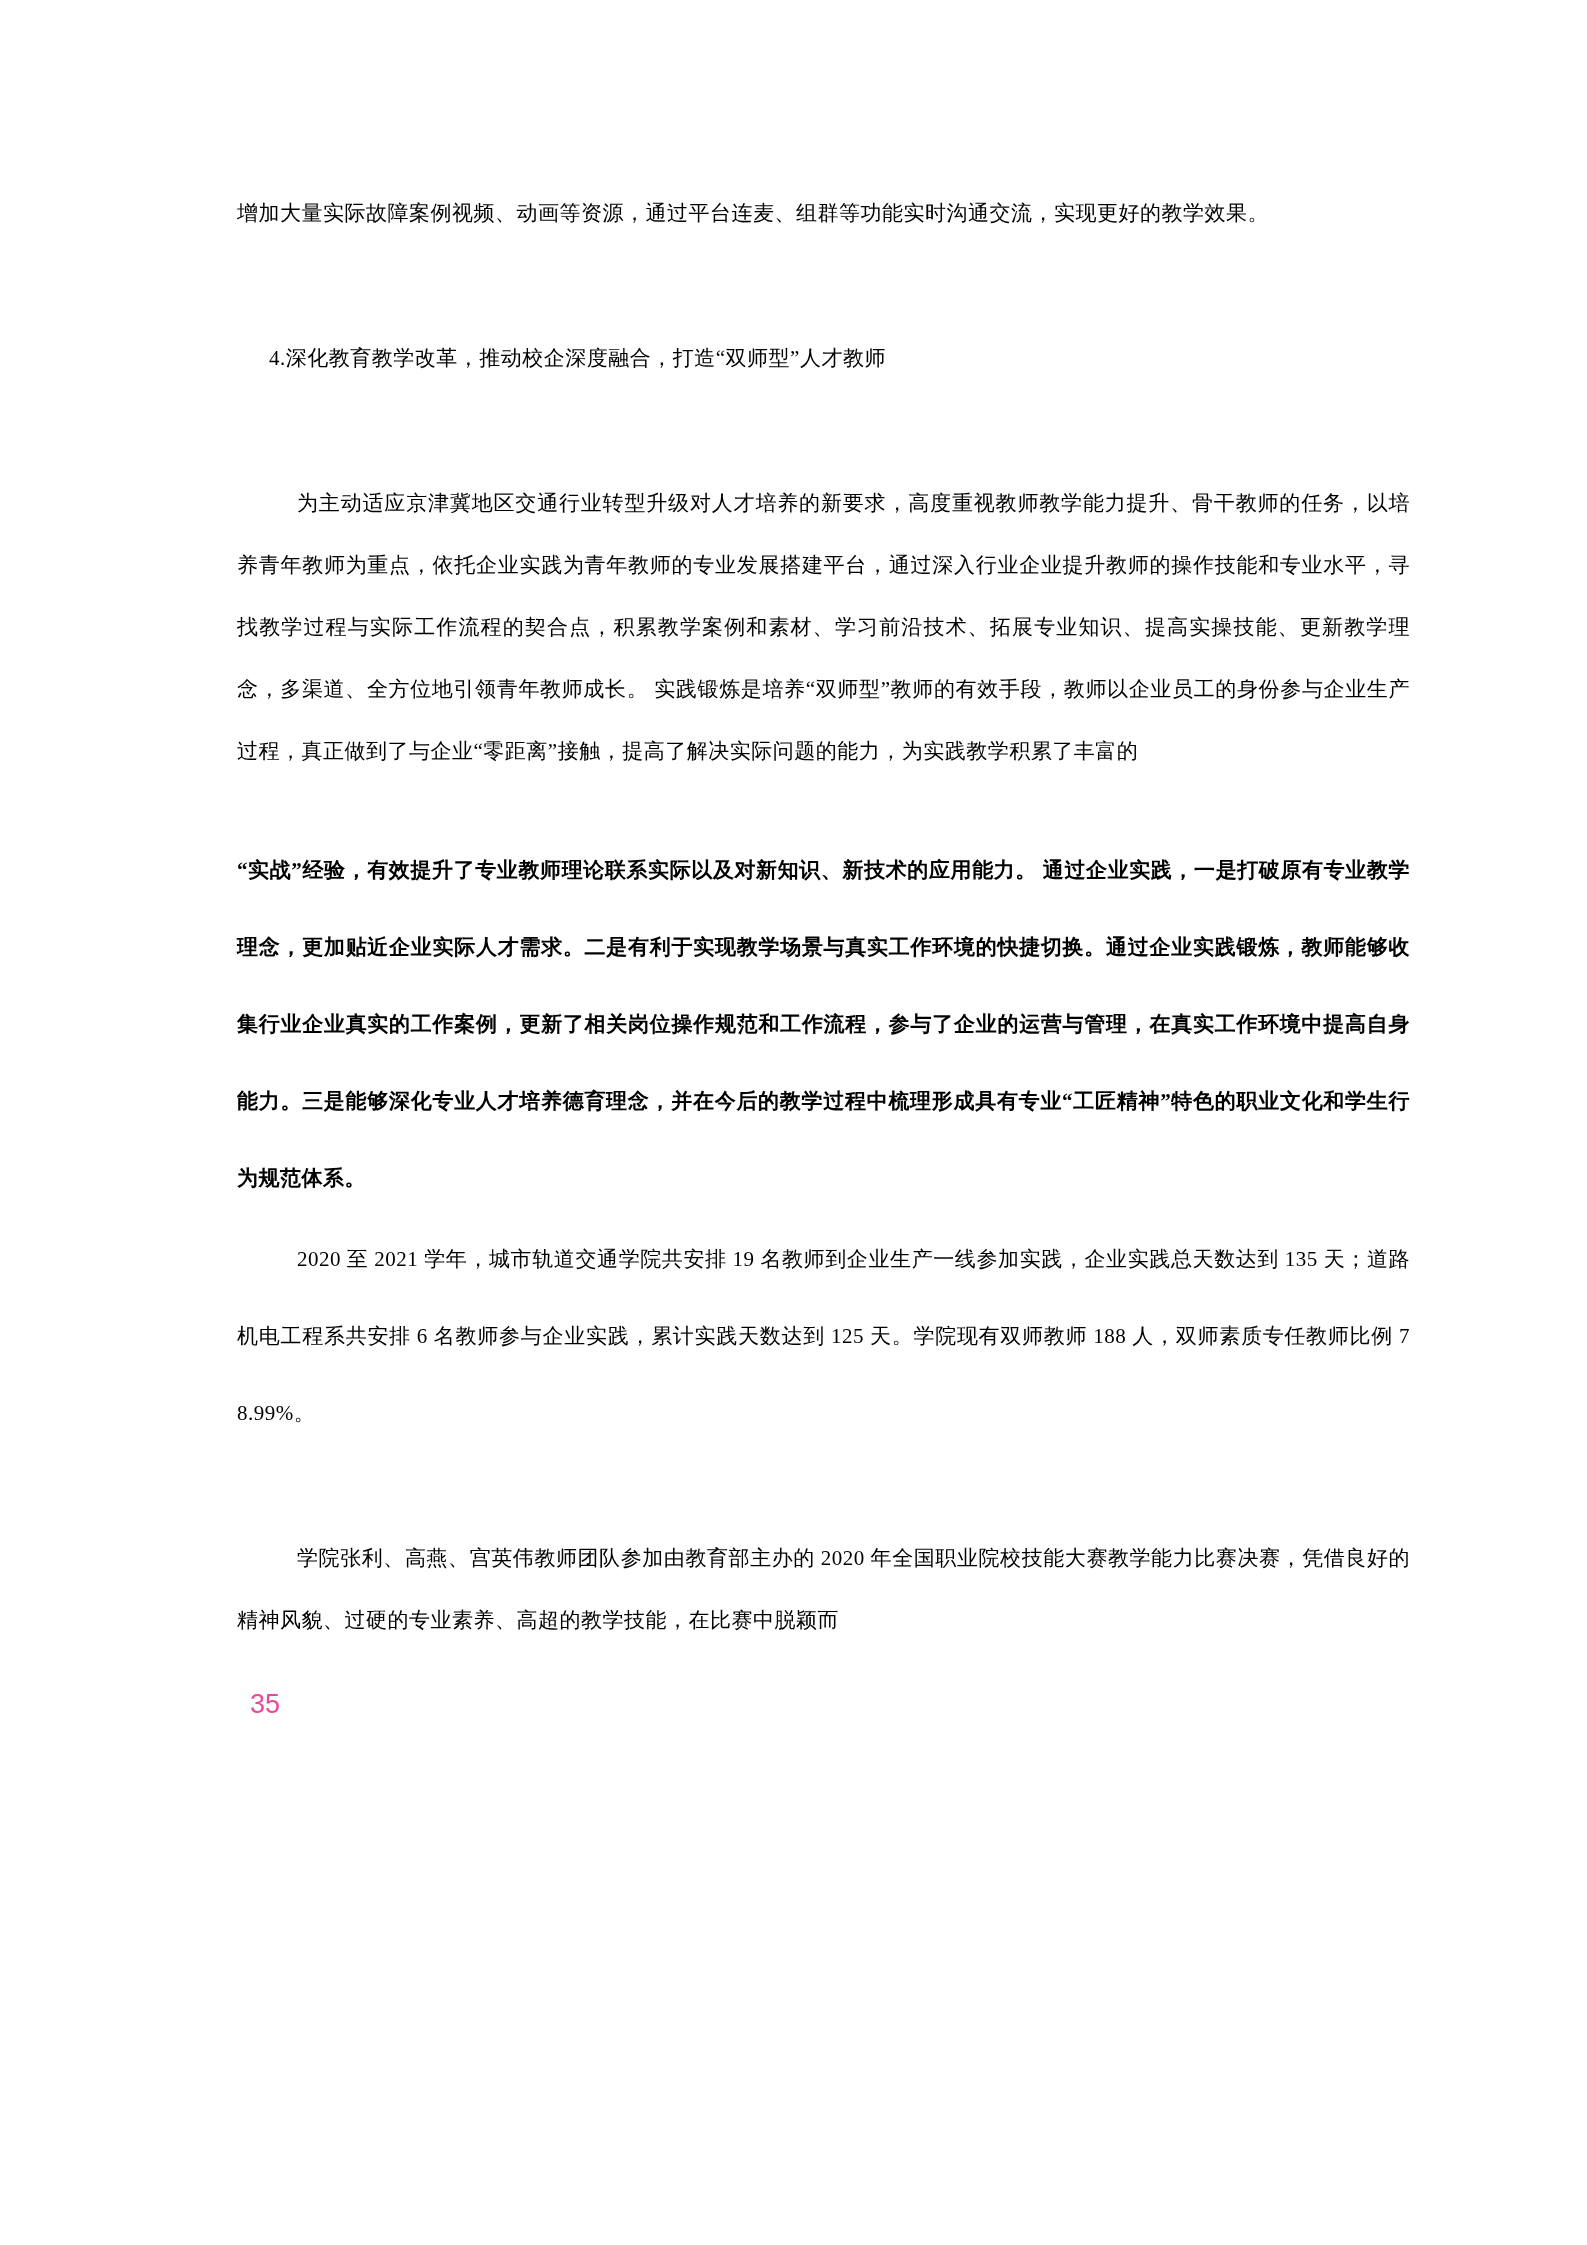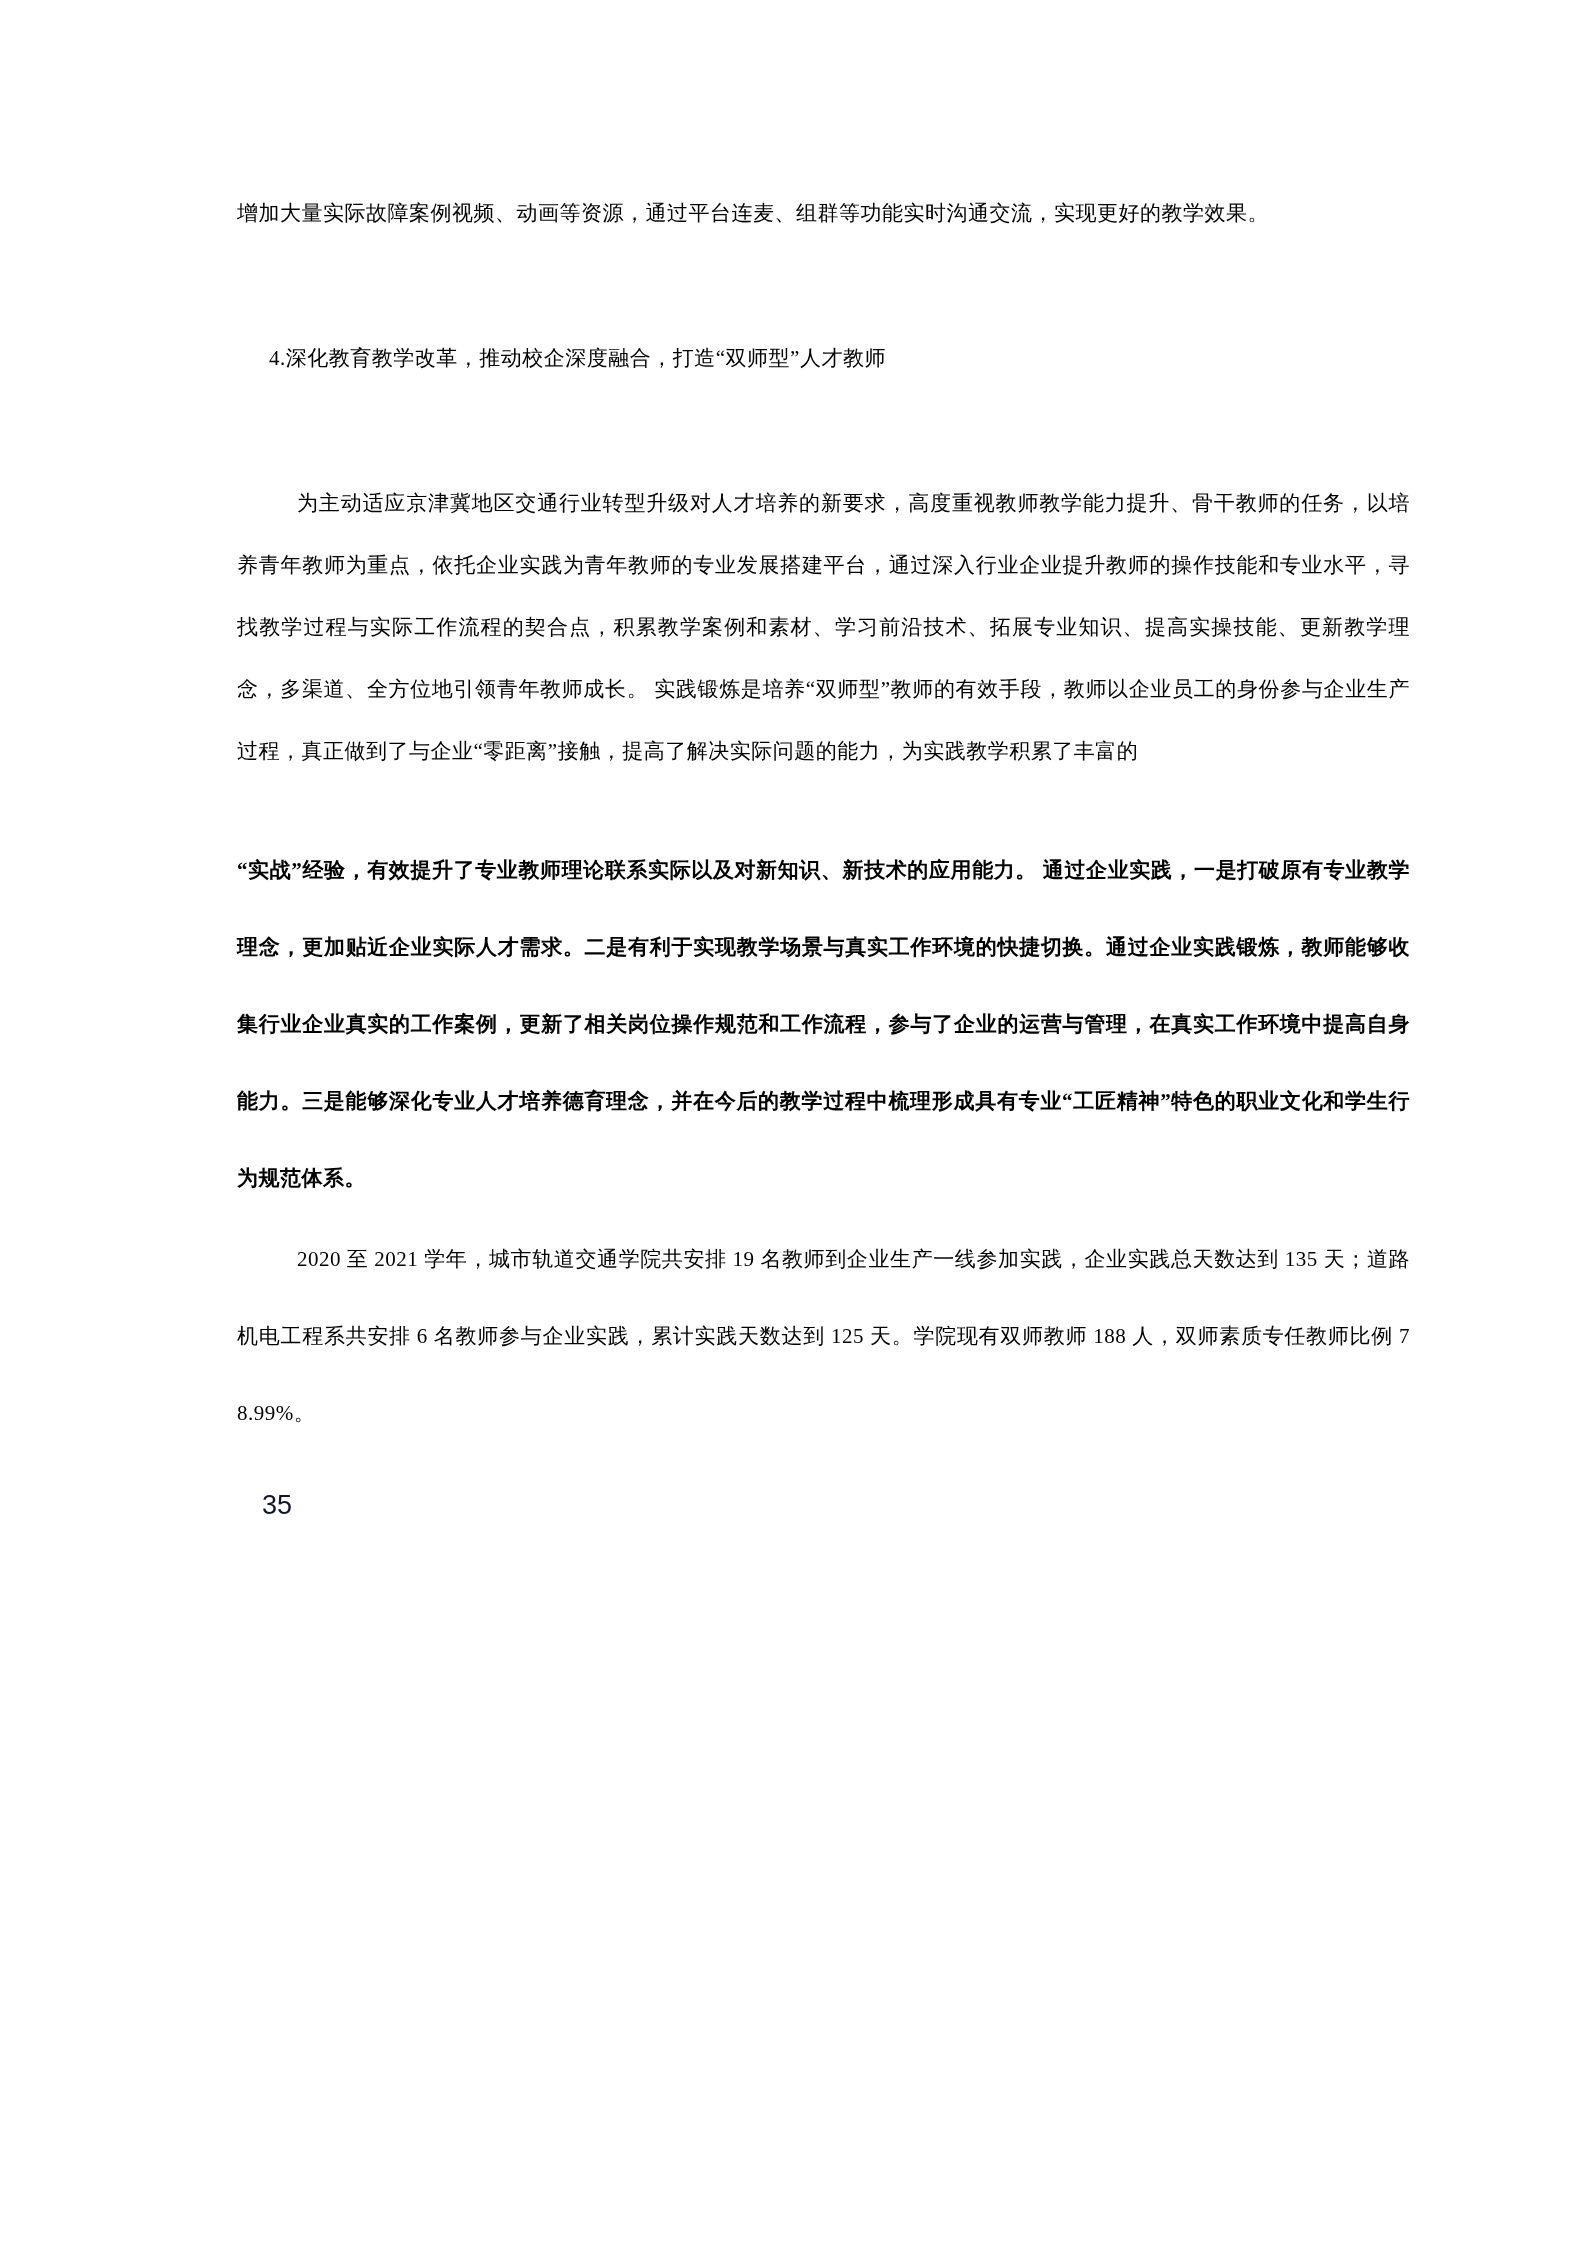--- a/index.html
+++ b/index.html
@@ -40,44 +40,45 @@
   }
   .indent-1 {
     text-indent: 32px;
   }
   .gap-large   { margin-top: 83px; }
   .gap-medium  { margin-top: 75px; }
   .gap-before-quote { margin-top: 50px; font-weight: bold; }
   .gap-small   { margin-top: 4px; }
   .gap-case    { margin-top: 27px; }
   .page-number {
-    margin: 12px;
+    margin: 0;
     margin-top: 38px;
     padding-left: 13px;
     font-family: "Liberation Sans", "DejaVu Sans", sans-serif;
     font-size: 27px;
     line-height: 30px;
-    color: #0f172a;
+    color: #ec4899;
     text-align: left;
   }
 </style>
 </head>
 <body>
 
 <div class="page">
   <div class="content">
 
     <p class="para">增加大量实际故障案例视频、动画等资源，通过平台连麦、组群等功能实时沟通交流，实现更好的教学效果。</p>
 
     <p class="para indent-1 gap-large">4.深化教育教学改革，推动校企深度融合，打造“双师型”人才教师</p>
 
     <p class="para indent-2 gap-large">为主动适应京津冀地区交通行业转型升级对人才培养的新要求，高度重视教师教学能力提升、骨干教师的任务，以培养青年教师为重点，依托企业实践为青年教师的专业发展搭建平台，通过深入行业企业提升教师的操作技能和专业水平，寻找教学过程与实际工作流程的契合点，积累教学案例和素材、学习前沿技术、拓展专业知识、提高实操技能、更新教学理念，多渠道、全方位地引领青年教师成长。 实践锻炼是培养“双师型”教师的有效手段，教师以企业员工的身份参与企业生产过程，真正做到了与企业“零距离”接触，提高了解决实际问题的能力，为实践教学积累了丰富的</p>
 
     <p class="para loose gap-before-quote">“实战”经验，有效提升了专业教师理论联系实际以及对新知识、新技术的应用能力。 通过企业实践，一是打破原有专业教学理念，更加贴近企业实际人才需求。二是有利于实现教学场景与真实工作环境的快捷切换。通过企业实践锻炼，教师能够收集行业企业真实的工作案例，更新了相关岗位操作规范和工作流程，参与了企业的运营与管理，在真实工作环境中提高自身能力。三是能够深化专业人才培养德育理念，并在今后的教学过程中梳理形成具有专业“工匠精神”特色的职业文化和学生行为规范体系。</p>
 
     <p class="para loose indent-2 gap-small">2020 至 2021 学年，城市轨道交通学院共安排 19 名教师到企业生产一线参加实践，企业实践总天数达到 135 天；道路机电工程系共安排 6 名教师参与企业实践，累计实践天数达到 125 天。学院现有双师教师 188 人，双师素质专任教师比例 78.99%。</p>
 
 
+    <p class="para indent-2 gap-medium">学院张利、高燕、宫英伟教师团队参加由教育部主办的 2020 年全国职业院校技能大赛教学能力比赛决赛，凭借良好的精神风貌、过硬的专业素养、高超的教学技能，在比赛中脱颖而</p>
 
     <p class="page-number">35</p>
 
   </div>
 </div>
 
 </body></html>

